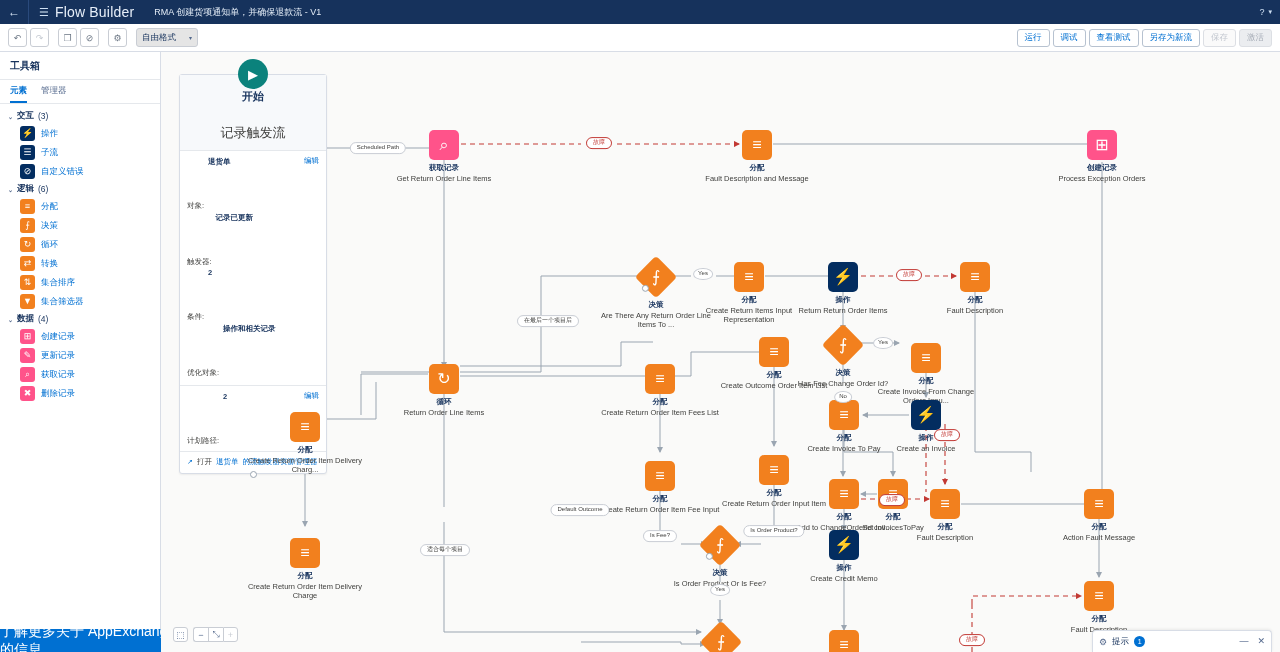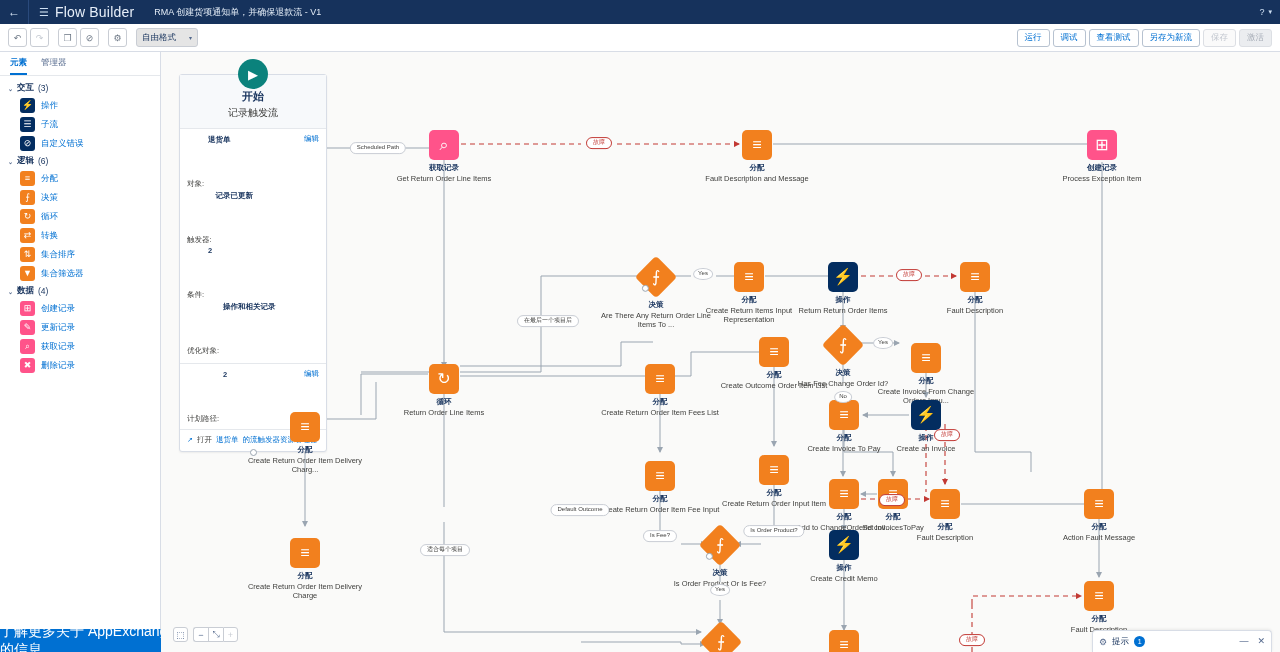--- a/index.html
+++ b/index.html
@@ -260,21 +260,21 @@
     border: 1px solid #d8dde6;
     border-radius: 3px;
     box-shadow: 0 1px 2px rgba(0,0,0,.06);
   }
   .start-head {
     padding: 14px 6px 8px; text-align: center;
     border-bottom: 1px solid #e5e8ec;
     background: #f7f9fb;
   }
   .start-title { font-size: 11px; font-weight: bold; color: #16325c; }
-  .start-sub { font-size: 10px; color: #3e3e3c; margin-top: 2px; }
+  .start-sub { font-size: 13px; color: #3e3e3c; margin-top: 20px; }
   .start-circle {
     position: absolute; left: 50%; top: -16px; margin-left: -15px;
     width: 30px; height: 30px; border-radius: 50%;
     background: #0b827c; color: #fff;
     display: flex; align-items: center; justify-content: center;
     font-size: 13px; line-height: 1;
     cursor: pointer;
   }
   .start-body { padding: 5px 7px 6px; position: relative; }
   .start-row {
@@ -341,20 +341,21 @@
       <div class="tb-abtn">运行</div>
       <div class="tb-abtn">调试</div>
       <div class="tb-abtn">查看测试</div>
       <div class="tb-abtn">另存为新流</div>
       <div class="tb-abtn dis">保存</div>
       <div class="tb-abtn gray">激活</div>
     </div>
   </div>
 
   <div class="sidebar">
+    <div class="sb-title">工具箱</div>
     <div class="sb-tabs">
       <div class="sb-tab active">元素</div>
       <div class="sb-tab">管理器</div>
     </div>
 
     <div class="sb-list">
 
       <div class="sb-group">
         <span class="chev">⌄</span>
         <span>交互</span>
@@ -582,21 +583,21 @@
 
       <div class="node" style="left:596px; top:78px;">
         <div class="node-icon orange">≡</div>
         <div class="node-type">分配</div>
         <div class="node-label">Fault Description and Message</div>
       </div>
 
       <div class="node" style="left:941px; top:78px;">
         <div class="node-icon pink">⊞</div>
         <div class="node-type">创建记录</div>
-        <div class="node-label">Process Exception Item</div>
+        <div class="node-label">Process Exception Orders</div>
       </div>
 
       <div class="node" style="left:495px; top:210px;">
         <div class="node-icon dmd">
             <span>⨍</span>
           <span class="conn-dot"></span>
         </div>
         <div class="node-type" style="margin-top:9px;">决策</div>
         <div class="node-label">Are There Any Return Order Line Items To ...</div>
       </div>

